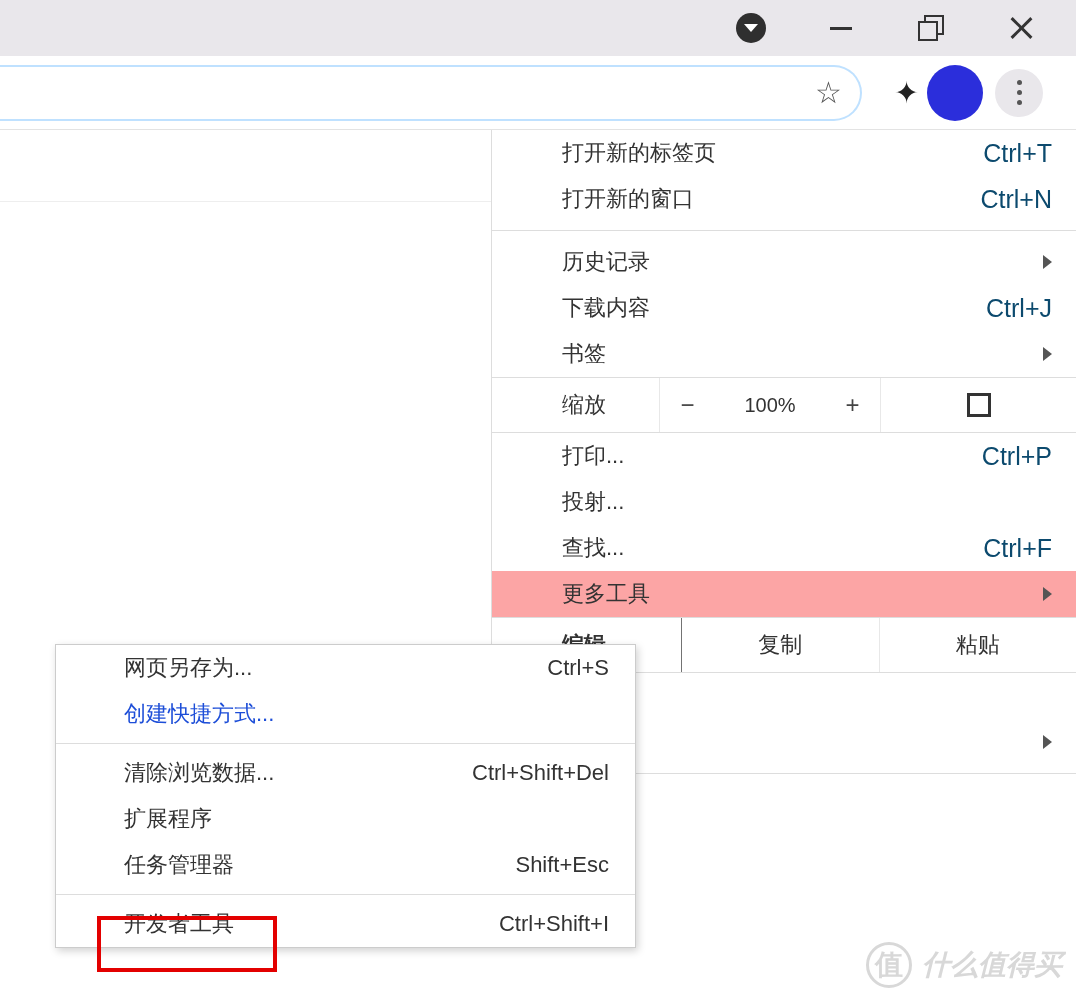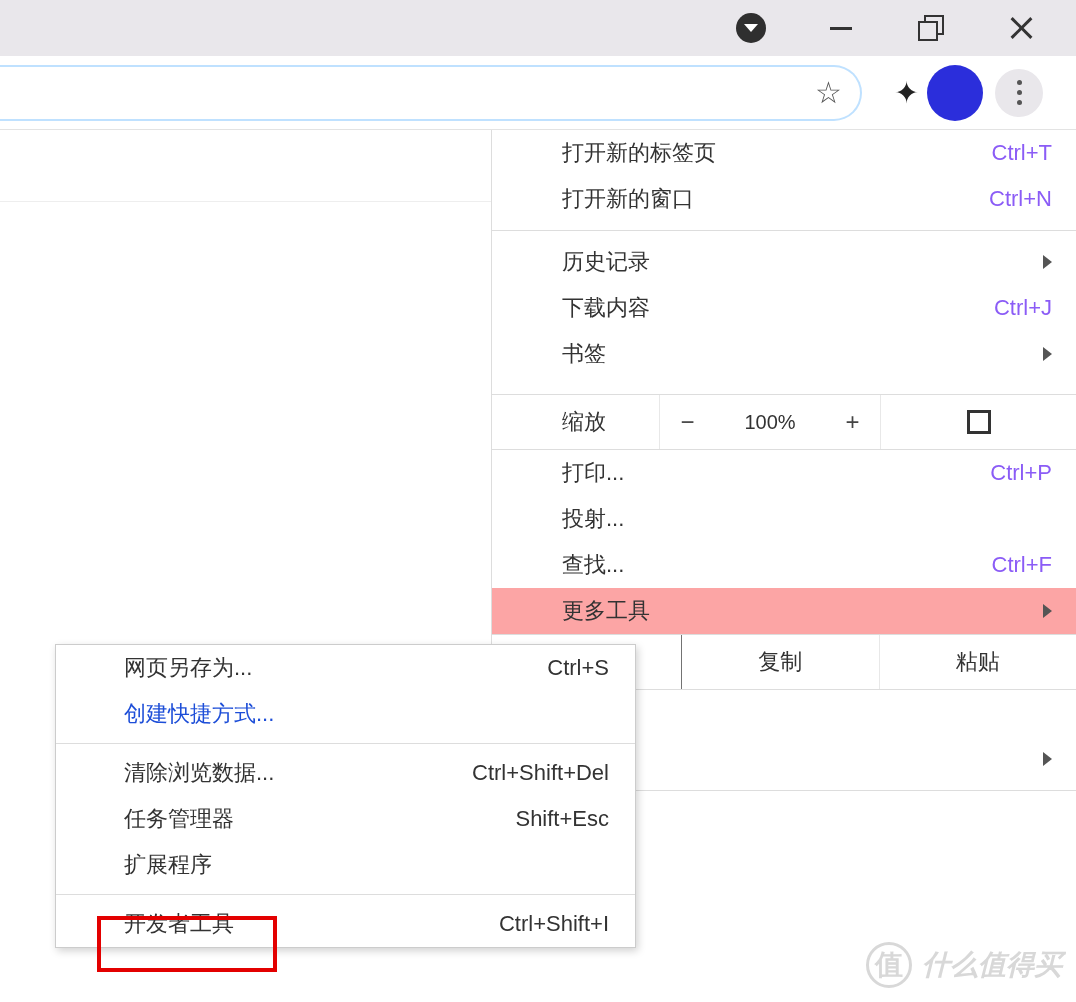--- a/index.html
+++ b/index.html
@@ -74,33 +74,33 @@
   
   .menu {
     position:absolute; top:130px; right:0; width:585px;
     background:#fff; border-left:1px solid #ddd;
     font-size:22px; color:#333;
   }
   .mrow {
     display:flex; align-items:center; justify-content:space-between;
     height:46px; padding:0 24px 0 70px;
   }
-  .mrow .shortcut { color:#8b5cf6; font-size:22px; }
+  .mrow .shortcut { color:#0c4a6e; font-size:25px; }
   .arrow-right {
     width:0; height:0; border-top:7px solid transparent; border-bottom:7px solid transparent;
     border-left:9px solid #555;
   }
   .sep { height:1px; background:#ddd; margin:8px 0; }
 
   .highlight { background:#fca5a5; }
 
   
   .zoomrow {
     display:flex; align-items:stretch; height:56px;
-    border-top:1px solid #ddd; border-bottom:1px solid #ddd;margin-top:17px;
+    border-top:1px solid #ddd; border-bottom:1px solid #ddd;
   }
   .zoomrow .zlabel { flex:0 0 168px; display:flex; align-items:center; padding-left:70px; border-right:1px solid #e8e8e8;}
   .zoomrow .zbtn { width:55px; display:flex; align-items:center; justify-content:center; font-size:24px; color:#444;}
   .zoomrow .zpct { width:110px; display:flex; align-items:center; justify-content:center; font-size:20px;}
   .zoomrow .zfull { flex:1; border-left:1px solid #e8e8e8; display:flex; align-items:center; justify-content:center;}
   .fsicon { position:relative; width:24px; height:24px; }
   .fsicon::before, .fsicon::after, .fsicon i::before, .fsicon i::after {
     content:""; position:absolute; width:9px; height:9px; border:3px solid #333;
   }
   .fsicon::before { top:0; left:0; border-right:none; border-bottom:none; }
@@ -263,26 +263,26 @@
   <div class="srow disabled">
     <span>创建快捷方式...</span>
     <span></span>
   </div>
   <div class="sep2"></div>
   <div class="srow">
     <span>清除浏览数据...</span>
     <span class="shortcut">Ctrl+Shift+Del</span>
   </div>
   <div class="srow">
+    <span>扩展程序</span>
+    <span></span>
+  </div>
+  <div class="srow">
     <span>任务管理器</span>
     <span class="shortcut">Shift+Esc</span>
-  </div>
-  <div class="srow">
-    <span>扩展程序</span>
-    <span></span>
   </div>
   <div class="sep2"></div>
   <div class="srow">
     <span>开发者工具</span>
     <span class="shortcut">Ctrl+Shift+I</span>
   </div>
 </div>
 
 <div class="redbox"></div>
 

